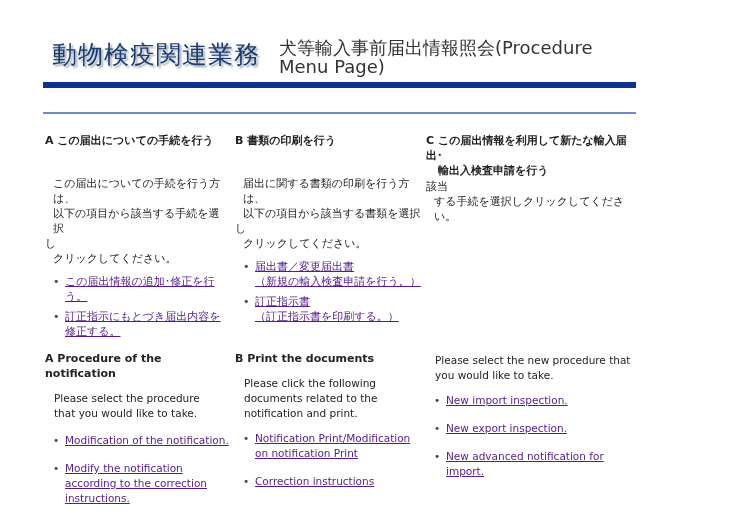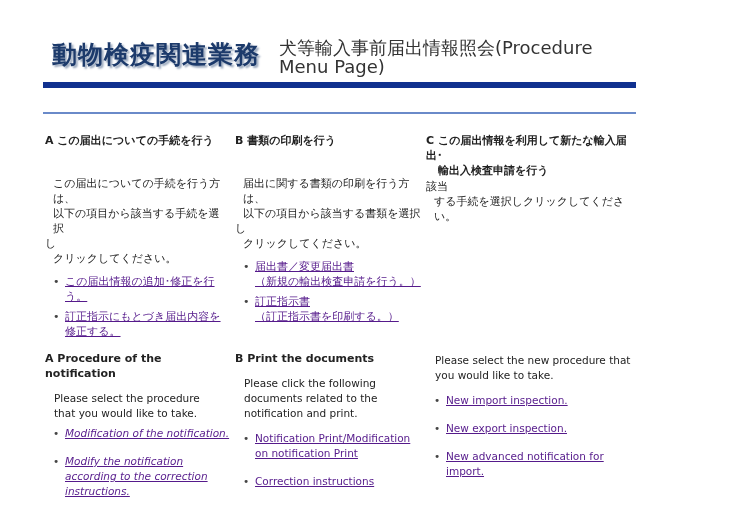--- a/index.html
+++ b/index.html
@@ -1,18 +1,18 @@
 <!DOCTYPE html>
 <html><head>
 <meta charset="utf-8">
 <style>
   html, body { margin:0; padding:0; background:#ffffff; }
   body { width:740px; height:513px; position:relative; overflow:hidden;
          font-family:"DejaVu Sans", "Liberation Sans", sans-serif; color:#222; }
-  .logo { position:absolute; left:52px; top:38px; font-size:25px; font-weight:bold;
+  .logo { position:absolute; left:52px; top:38px; font-size:25px; font-weight:normal;
           color:#1c3a6b; letter-spacing:1px; text-shadow:2px 2px 2px #9aa8bd; white-space:nowrap; }
   .subtitle { position:absolute; left:279px; top:38px; width:330px; font-size:18px;
               line-height:19px; color:#333; }
   .bar-dark { position:absolute; left:43px; top:82px; width:593px; height:6px; background:#10318f; }
   .bar-light { position:absolute; left:43px; top:112px; width:593px; height:2px; background:#6a8ac9; }
   .col { position:absolute; font-size:11px; line-height:15px; color:#222; }
   .col h3 { margin:0; font-size:11px; font-weight:bold; line-height:15px; color:#222; }
   .desc { margin:0; }
   ul { list-style:none; margin:0; padding:0; }
   li { position:relative; padding-left:20px; }
@@ -48,21 +48,21 @@
   <div class="desc">
     <div style="padding-left:8px;">届出に関する書類の印刷を行う方は、</div>
     <div style="padding-left:8px;">以下の項目から該当する書類を選択</div>
     <div>し</div>
     <div style="padding-left:8px;">クリックしてください。</div>
   </div>
   <ul style="margin-top:8px;">
     <li style="margin-bottom:5px;">
       <a style="display:block;">
         <span>届出書／変更届出書</span><br>
-        <span>（新規の輸出検査申請を行う。）</span>
+        <span>（新規の輸入検査申請を行う。）</span>
       </a>
     </li>
     <li>
       <a style="display:block;">
         <span>訂正指示書</span><br>
         <span>（訂正指示書を印刷する。）</span>
       </a>
     </li>
   </ul>
 </div>
@@ -74,21 +74,21 @@
   </h3>
   <div class="desc" style="margin-top:1px;">
     <div>該当</div>
     <div style="padding-left:8px;">する手続を選択しクリックしてください。</div>
   </div>
 </div>
 
 <div class="col" style="left:45px; top:351px; width:185px; font-size:10.5px;">
   <h3>A Procedure of the notification</h3>
   <div class="desc" style="padding-left:9px; margin-top:10px; width:160px;">Please select the procedure that you would like to take.</div>
-  <ul style="margin-top:5px;font-style:italic;">
+  <ul style="margin-top:12px;">
     <li style="margin-bottom:13px;"><a>Modification of the notification.</a></li>
     <li><a>Modify the notification according to the correction instructions.</a></li>
   </ul>
 </div>
 
 <div class="col" style="left:235px; top:351px; width:190px; font-size:10.5px;">
   <h3>B Print the documents</h3>
   <div class="desc" style="padding-left:9px; margin-top:10px; width:180px;">Please click the following documents related to the notification and print.</div>
   <ul style="margin-top:10px;">
     <li style="margin-bottom:13px;"><a>Notification Print/Modification on notification Print</a></li>

